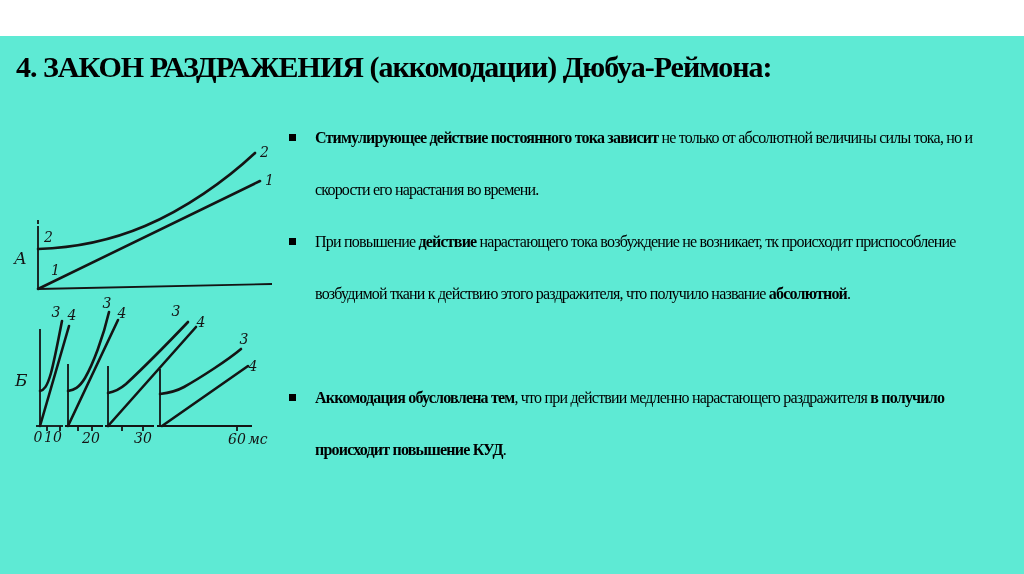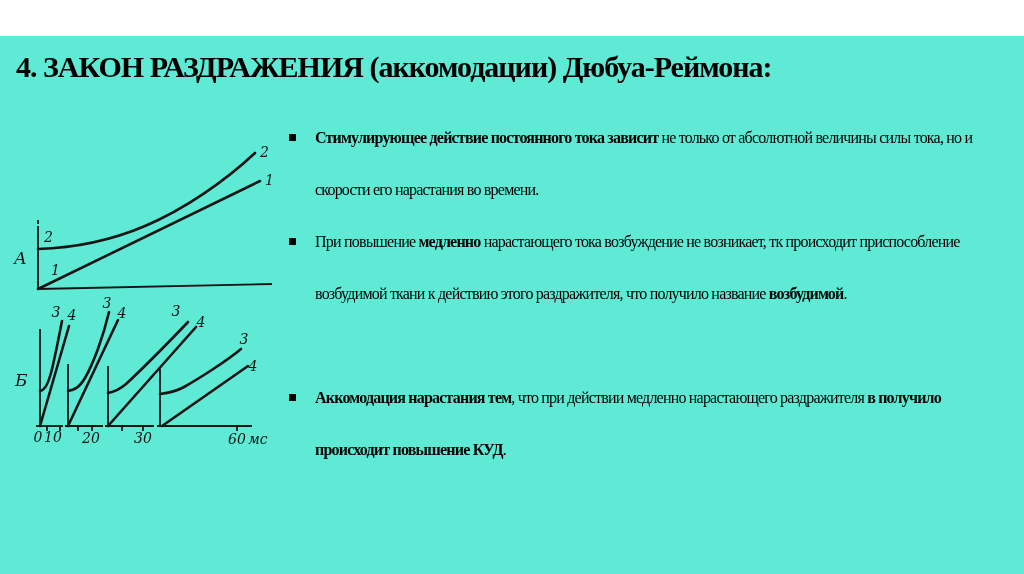--- a/index.html
+++ b/index.html
@@ -133,17 +133,17 @@
         <path class="fig-stroke fig-curve" d="M150,258 C158,257 165,256 174,251 C190,242 218,224 231,213"></path>
         <path class="fig-stroke fig-curve" d="M152,290 L238,230"></path>
         <text class="fig-label" x="234" y="208" text-anchor="middle">3</text>
         <text class="fig-label" x="243" y="235" text-anchor="middle">4</text>
       </g>
     </svg>
   </div>
 
   <ul class="bullet-list">
       <li class="bullet"><span class="marker"></span><span class="b">Стимулирующее действие постоянного тока зависит</span><span> не только от абсолютной величины силы тока, но и скорости его нарастания во времени.</span></li>
-      <li class="bullet"><span class="marker"></span><span>При повышение </span><span class="b">медленно</span><span> нарастающего тока возбуждение не возникает, тк происходит приспособление возбудимой ткани к действию этого раздражителя, что получило название </span><span class="b">возбудимой</span><span>.</span></li>
-      <li class="bullet spaced"><span class="marker"></span><span class="b">Аккомодация нарастания тем</span><span>, что при действии медленно нарастающего раздражителя </span><span class="b">в получило происходит повышение КУД</span><span>.</span></li>
+      <li class="bullet"><span class="marker"></span><span>При повышение </span><span class="b">действие</span><span> нарастающего тока возбуждение не возникает, тк происходит приспособление возбудимой ткани к действию этого раздражителя, что получило название </span><span class="b">абсолютной</span><span>.</span></li>
+      <li class="bullet spaced"><span class="marker"></span><span class="b">Аккомодация обусловлена тем</span><span>, что при действии медленно нарастающего раздражителя </span><span class="b">в получило происходит повышение КУД</span><span>.</span></li>
     </ul>
 
 </div>
 
 </body></html>

